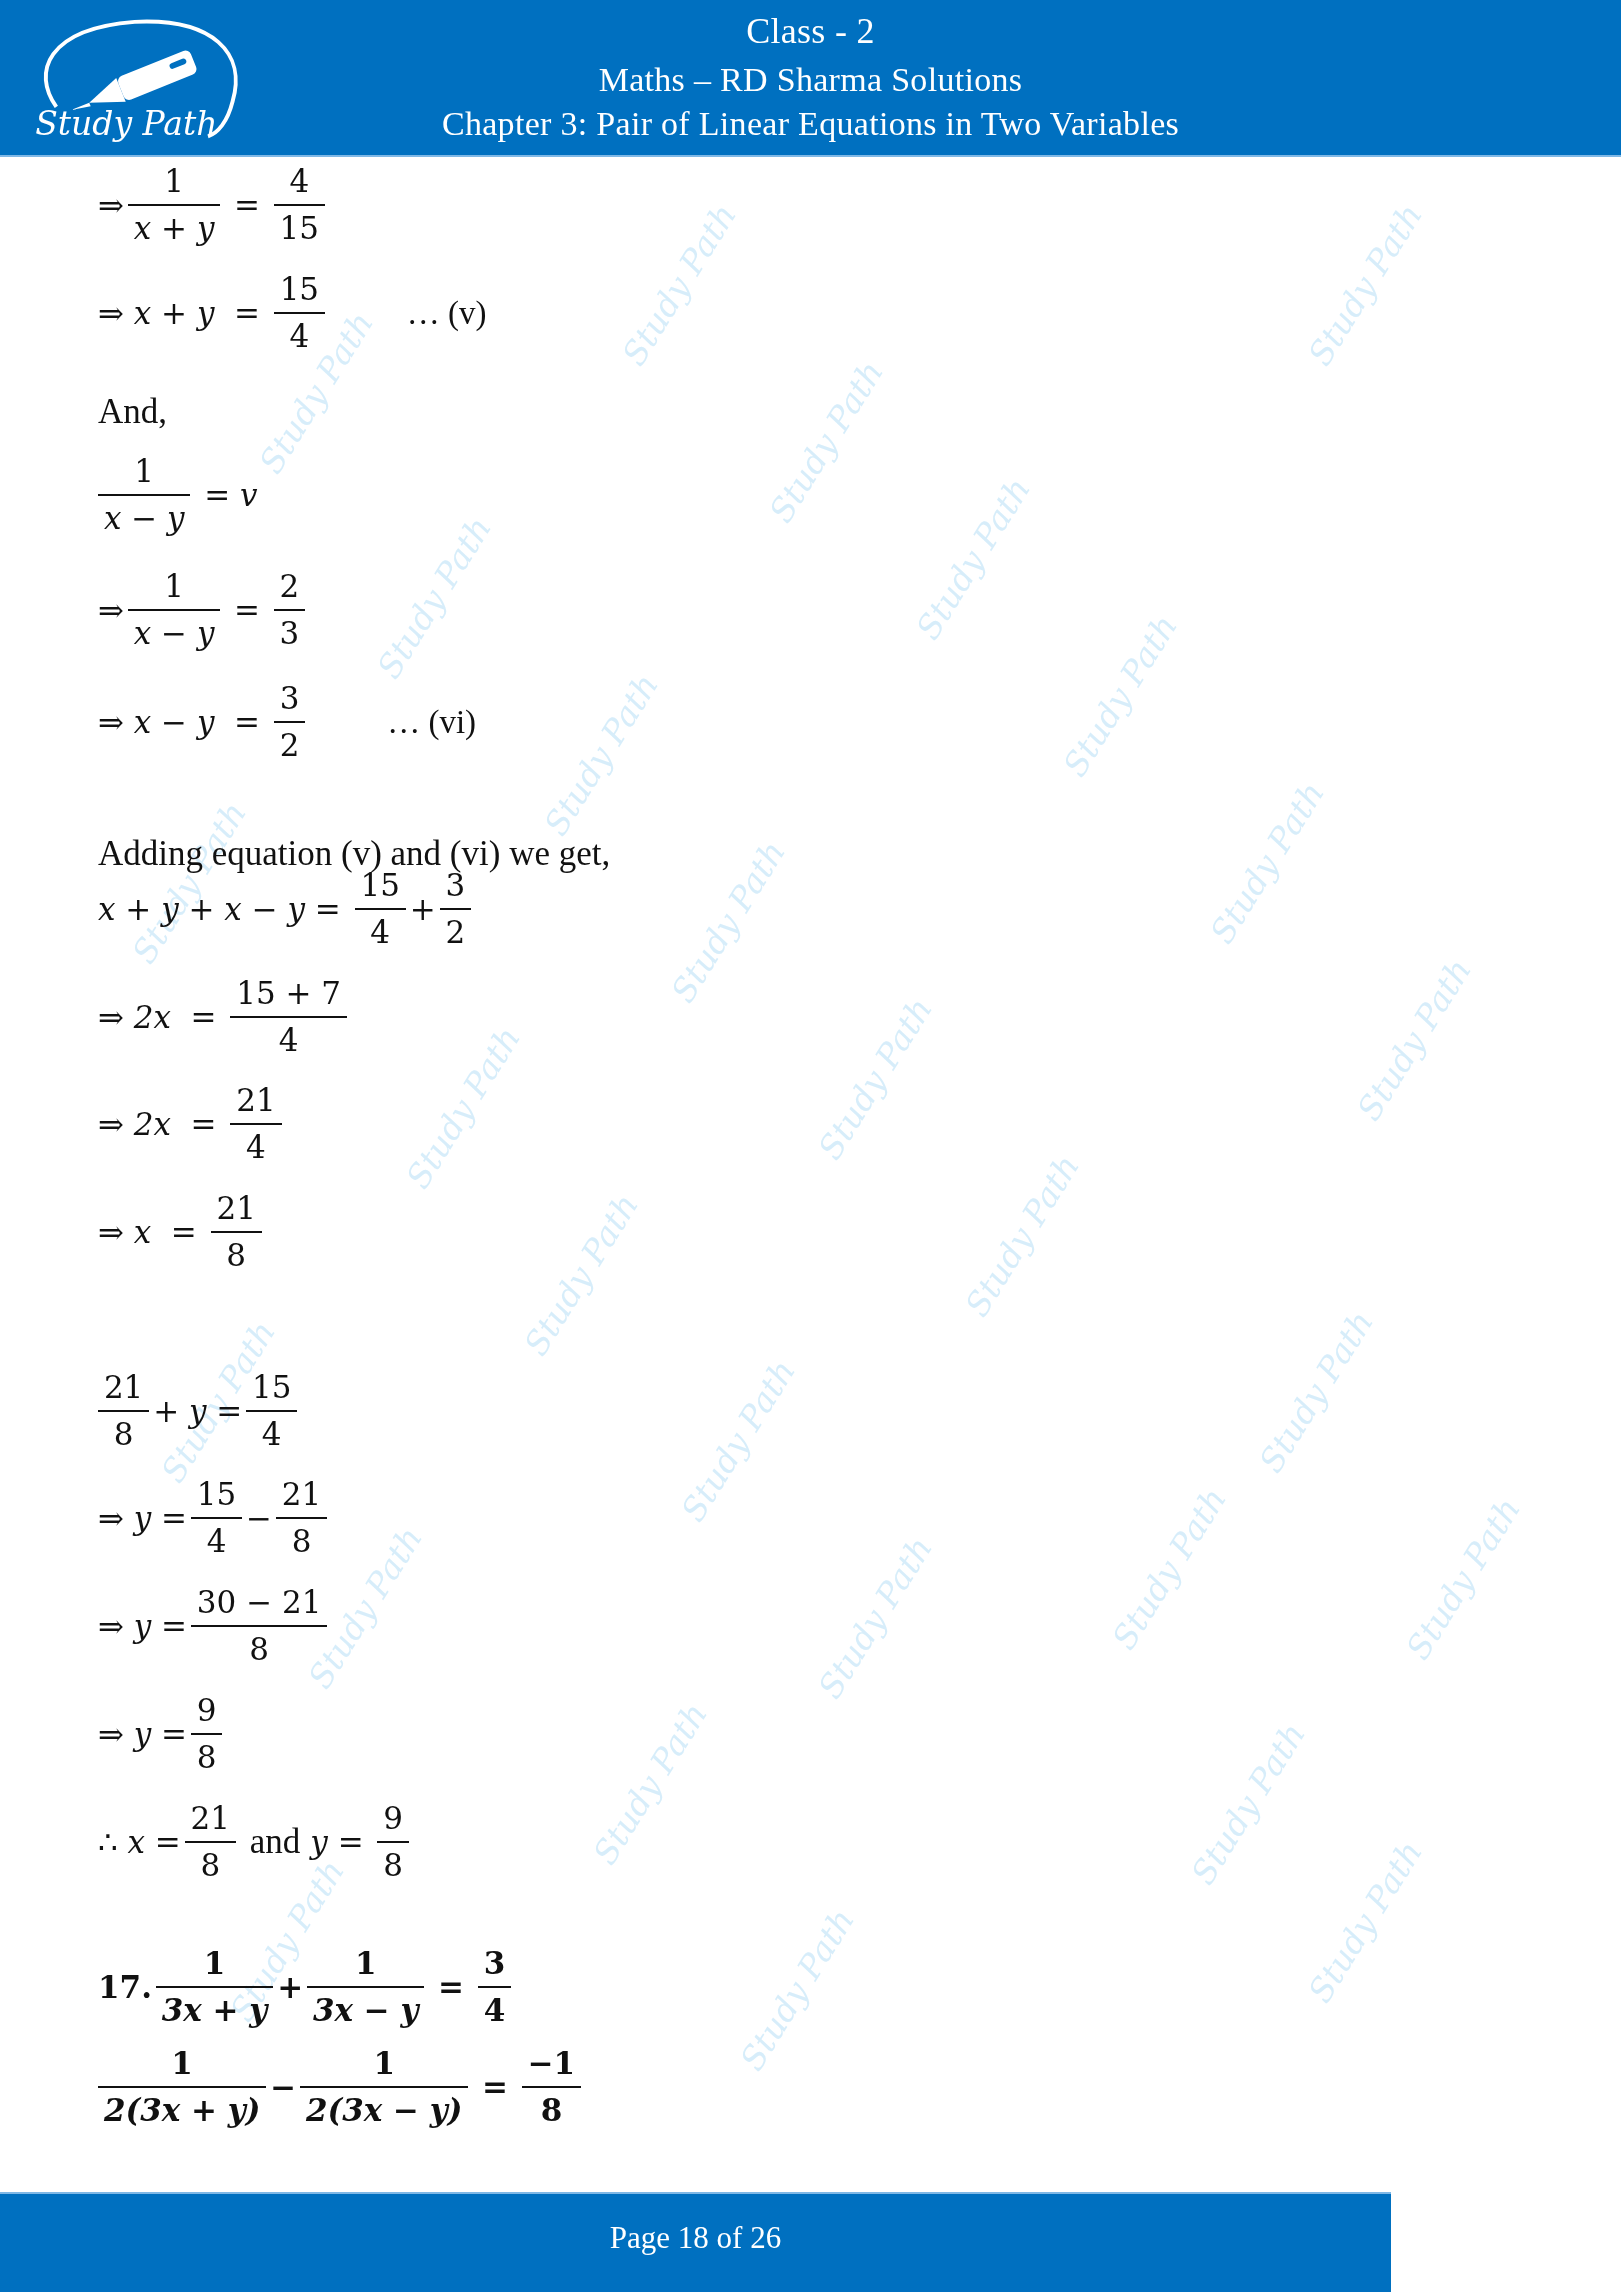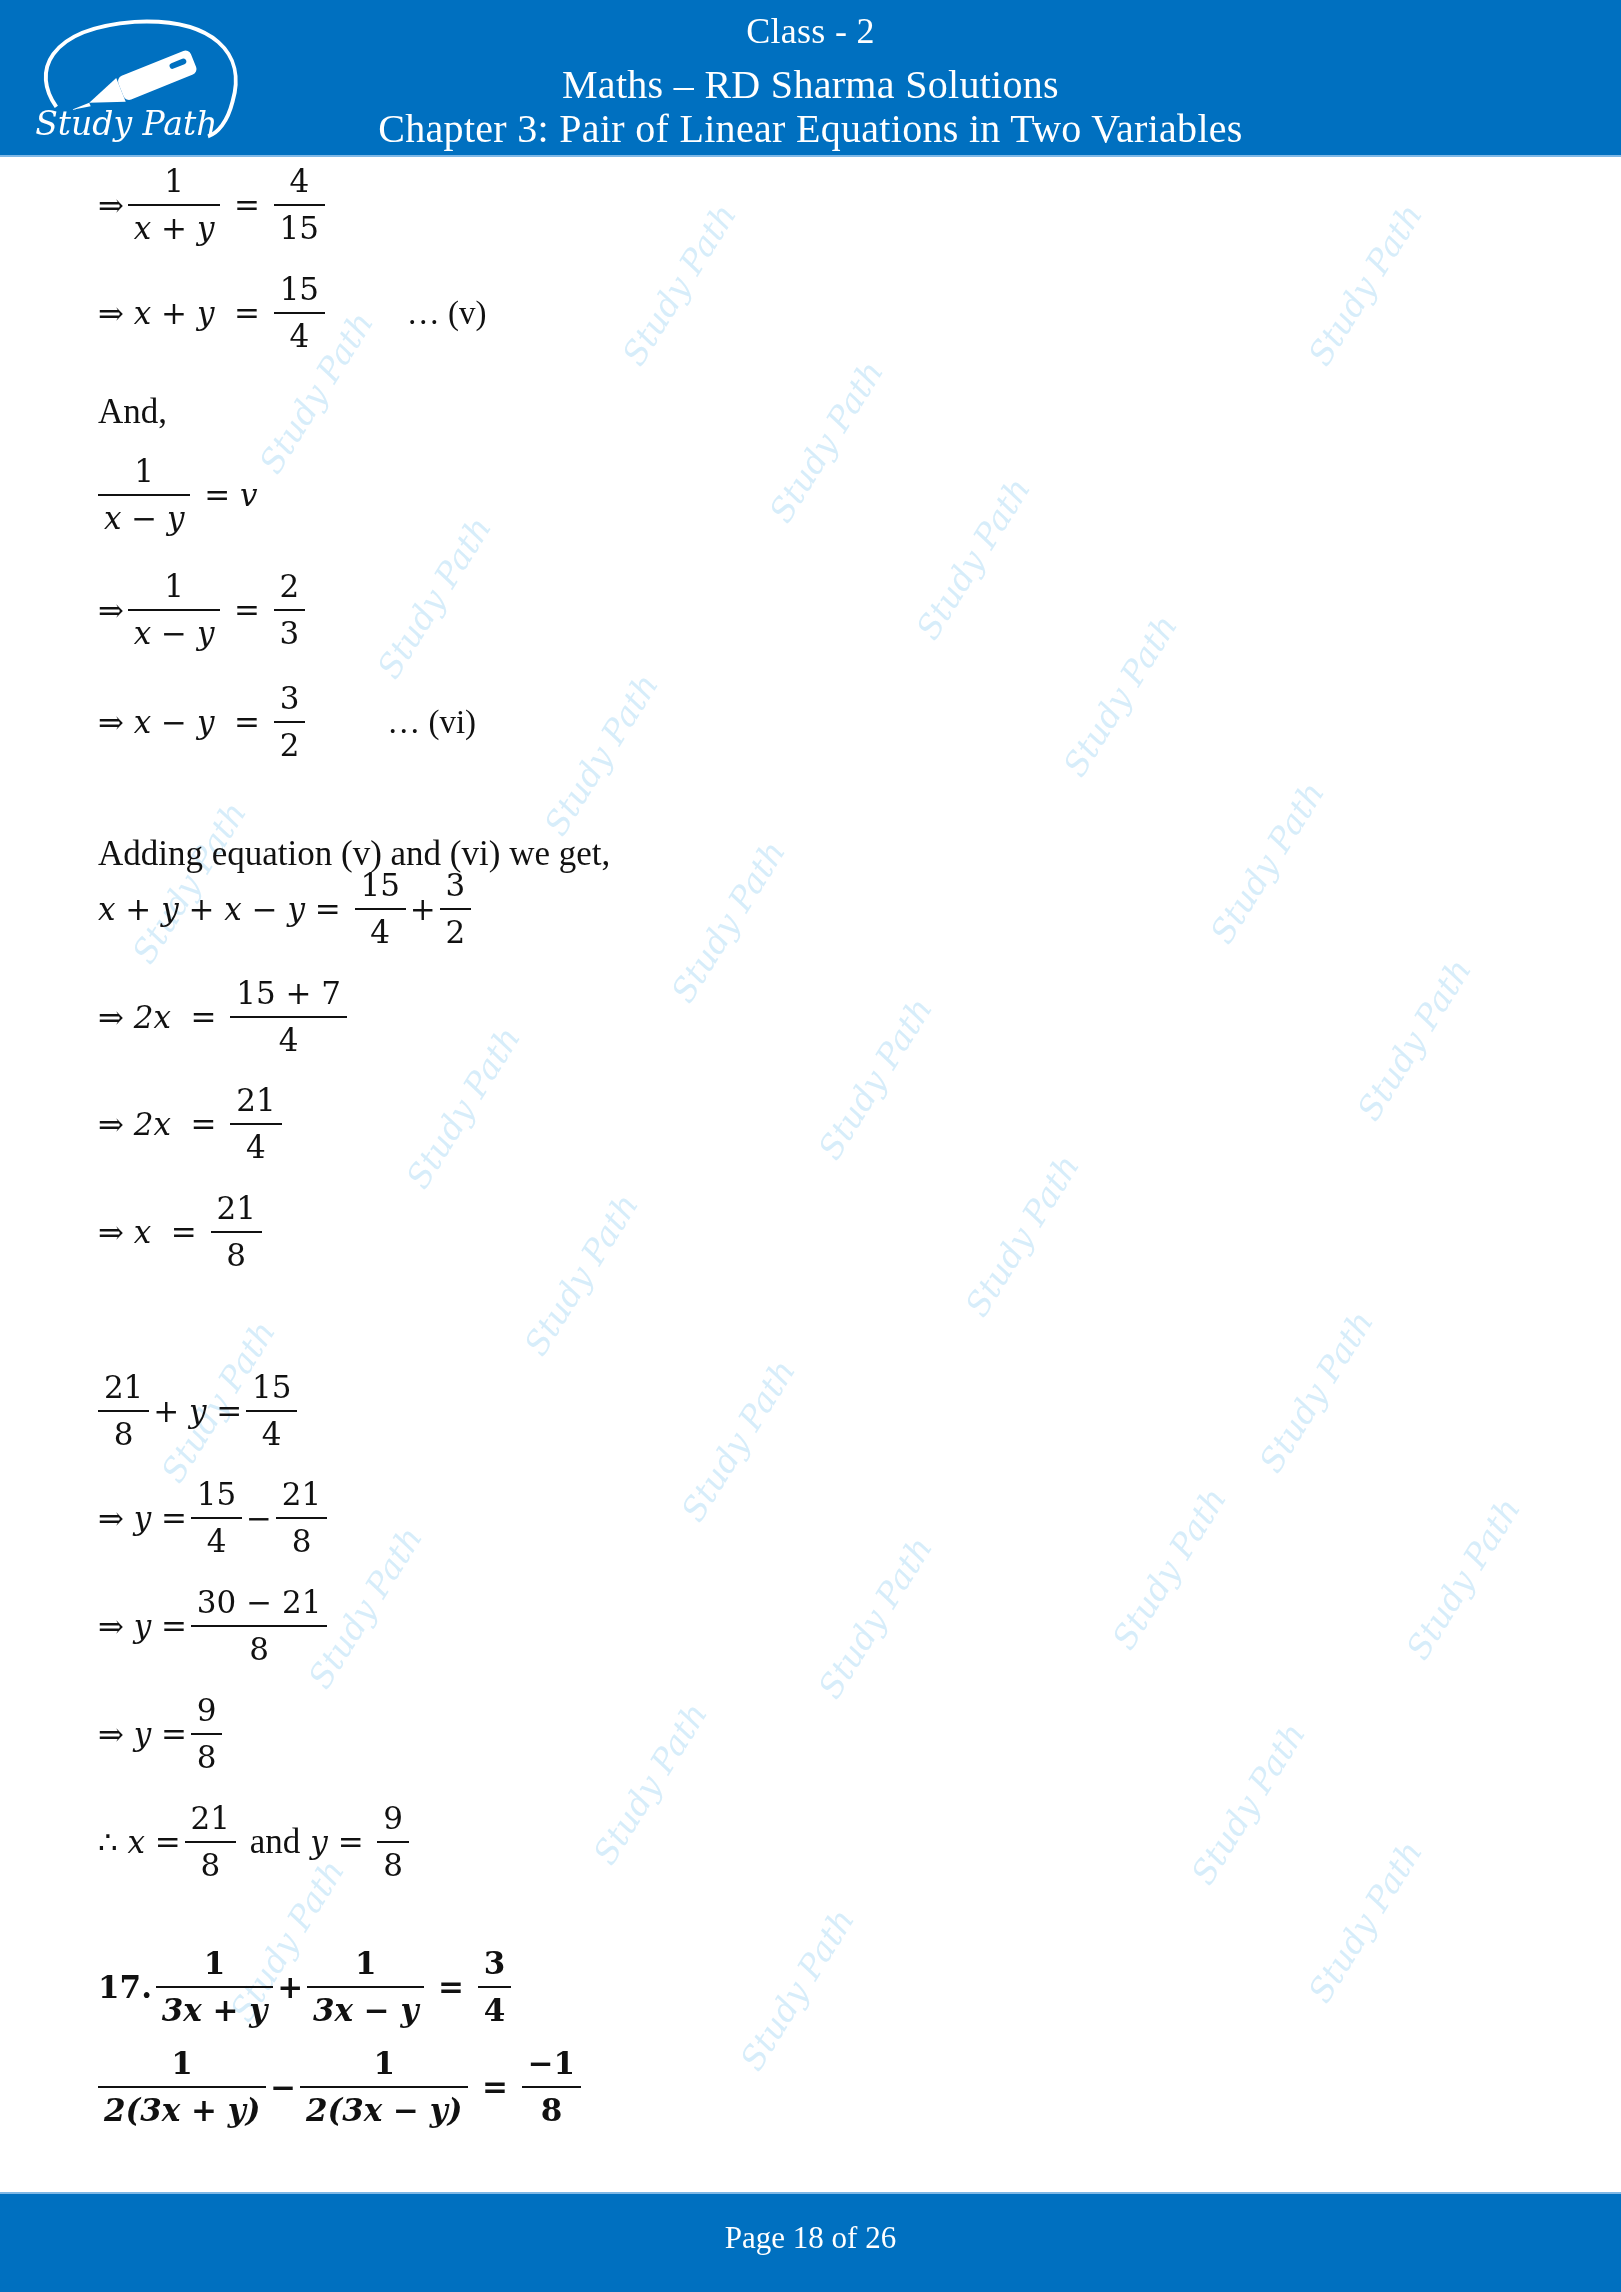--- a/index.html
+++ b/index.html
@@ -6,21 +6,21 @@
     html, body { width: 1621px; height: 2293px; background: #ffffff; overflow: hidden; }
     body { position: relative; font-family: "DejaVu Serif", "Liberation Serif", serif; color: #111; }
 
     
     .header {
       position: absolute; left: 0; top: 0; width: 1621px; height: 157px;
       background: #0070C0; border-bottom: 2.9px solid #7fb8e6;
     }
     .header-text { position: absolute; left: 0; right: 0; top: 0; text-align: center; color: #fff;
       font-family: "Liberation Serif", serif; }
-    .header-line { position: absolute; left: 0; right: 0; text-align: center; font-size: 40px; letter-spacing: 0.3px; }
+    .header-line { position: absolute; left: 0; right: 0; text-align: center; font-size: 34px; letter-spacing: 0.3px; }
     .hl1 { top: 9.8px; font-size: 36px; }
     .hl2 { top: 61px; }
     .hl3 { top: 105px; }
 
     .logo { position: absolute; left: 27.4px; top: 13.7px; width: 225px; height: 137px; }
     .logo svg { width: 100%; height: 100%; }
 
     
     .watermarks { position: absolute; left: 0; top: 157px; width: 1621px; height: 2034px; overflow: hidden; pointer-events: none; }
     .wm {
@@ -37,21 +37,21 @@
     .b { font-weight: bold; }
     .op { margin: 0 9.8px; }
     .frac { display: inline-flex; flex-direction: column; align-items: center; vertical-align: middle; margin: 0 3.9px; }
     .frac .num, .frac .den { padding: 0 5.9px; line-height: 45px; text-align: center; }
     .frac .bar { height: 2px; background: #111; align-self: stretch; }
     .tag { margin-left: 78px; font-family: "Liberation Serif", serif; font-size: 33px; }
     .text { font-family: "Liberation Serif", serif; font-size: 35px; }
 
     
     .footer {
-      position: absolute; left: 0; top: 2192px; width: 1621px; height: 101px;
+      position: absolute; left: 0; top: 2192px; width: 1391px; height: 101px;
       background: #0070C0; border-top: 2.9px solid #7fb8e6;
     }
     .footer-text { position: absolute; left: 0; right: 0; top: 25.5px; text-align: center; color: #fff;
       font-family: "Liberation Serif", serif; font-size: 31px; }
   </style>
 </head>
 <body>
 
 <div class="header">
   <div class="logo">

